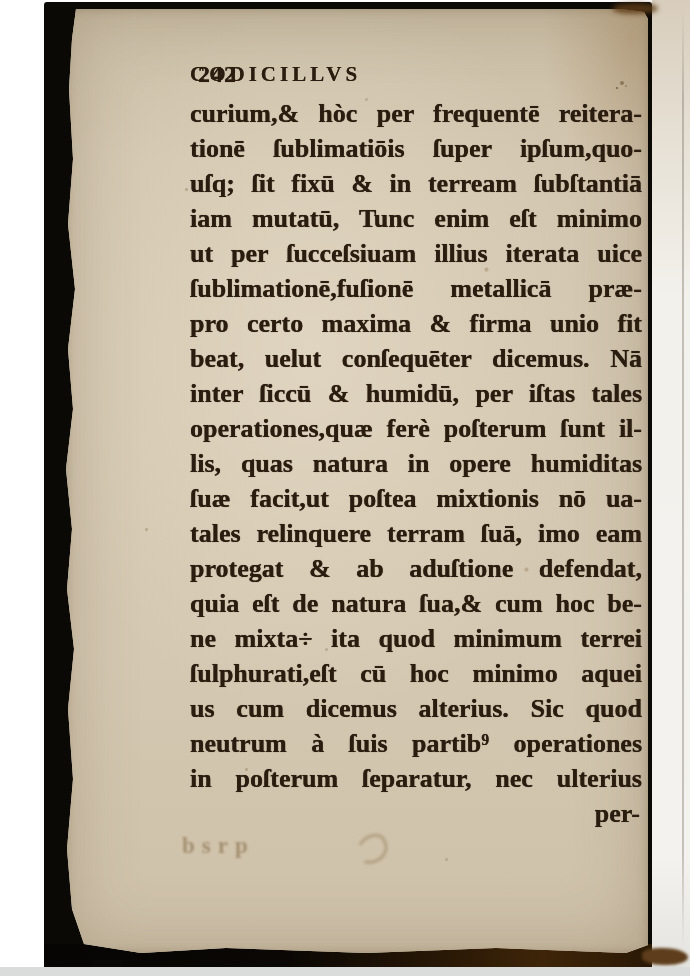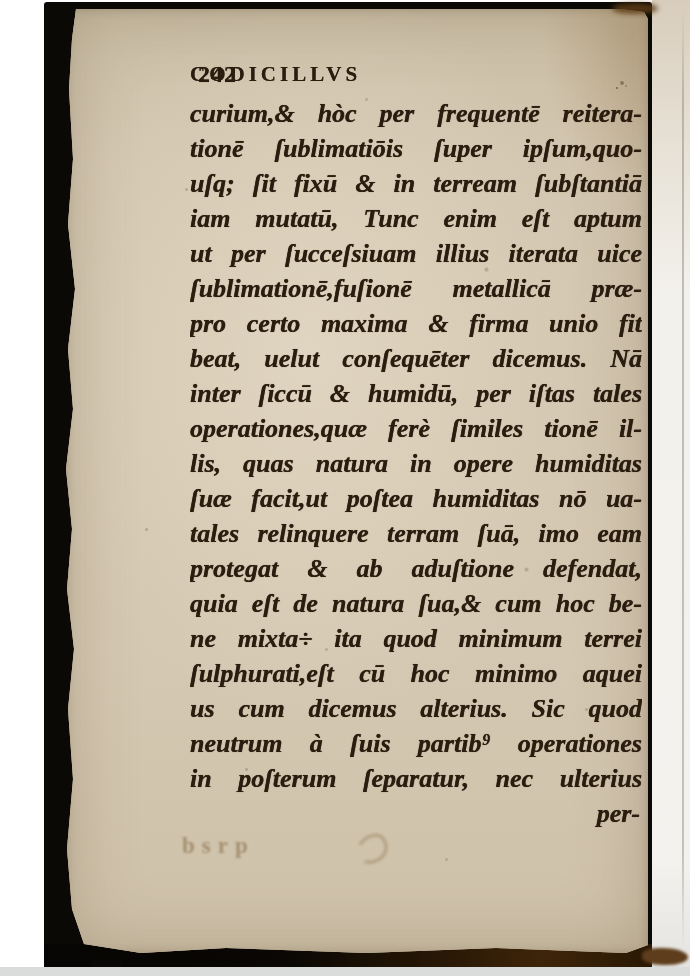--- a/index.html
+++ b/index.html
@@ -88,21 +88,21 @@
     text-shadow:0 0 .6px rgba(42,28,14,.8);
   }
   
   .text-block{
     position:absolute;left:124px;top:87px;width:452px;
     color:#2a1c0e;font-size:26px;font-weight:600;
     text-shadow:0 0 .7px rgba(42,28,14,.85), .3px .3px .6px rgba(42,28,14,.35);
   }
   .line{
     height:35px;line-height:35px;overflow:hidden;
-    text-align:justify;text-align-last:justify;font-style:italic;
+    text-align:justify;text-align-last:justify;
   }
   .line.catchword{
     text-align:right;text-align-last:right;padding-right:2px;
   }
   
   .ghost{
     position:absolute;left:116px;top:824px;width:260px;
     font-size:23px;font-weight:bold;letter-spacing:7px;
     color:rgba(128,102,64,.55);filter:blur(1.3px);
   }
@@ -127,29 +127,29 @@
 
     <div class="running-header">
       <span class="page-number">242</span>
       <span class="running-title">CODICILLVS</span>
     </div>
 
     <div class="text-block">
       <div class="line">curium,&amp; hòc per frequentē reitera-</div>
       <div class="line">tionē ſublimatiōis ſuper ipſum,quo-</div>
       <div class="line">uſq; ſit fixū &amp; in terream ſubſtantiā</div>
-      <div class="line">iam mutatū, Tunc enim eſt aptum</div>
+      <div class="line">iam mutatū, Tunc enim eſt minimo</div>
       <div class="line">ut per ſucceſsiuam illius iterata uice</div>
       <div class="line">ſublimationē,fuſionē metallicā præ-</div>
       <div class="line">pro certo maxima &amp; firma unio fit</div>
       <div class="line">beat, uelut conſequēter dicemus. Nā</div>
       <div class="line">inter ſiccū &amp; humidū, per iſtas tales</div>
-      <div class="line">operationes,quæ ferè ſimiles tionē il-</div>
+      <div class="line">operationes,quæ ferè poſterum ſunt il-</div>
       <div class="line">lis, quas natura in opere humiditas</div>
-      <div class="line">ſuæ facit,ut poſtea humiditas nō ua-</div>
+      <div class="line">ſuæ facit,ut poſtea mixtionis nō ua-</div>
       <div class="line">tales relinquere terram ſuā, imo eam</div>
       <div class="line">protegat &amp; ab aduſtione defendat,</div>
       <div class="line">quia eſt de natura ſua,&amp; cum hoc be-</div>
       <div class="line">ne mixta÷ ita quod minimum terrei</div>
       <div class="line">ſulphurati,eſt cū hoc minimo aquei</div>
       <div class="line">us cum dicemus alterius. Sic quod</div>
       <div class="line">neutrum à ſuis partib⁹ operationes</div>
       <div class="line">in poſterum ſeparatur, nec ulterius</div>
       <div class="line catchword">per-</div>
     </div>

